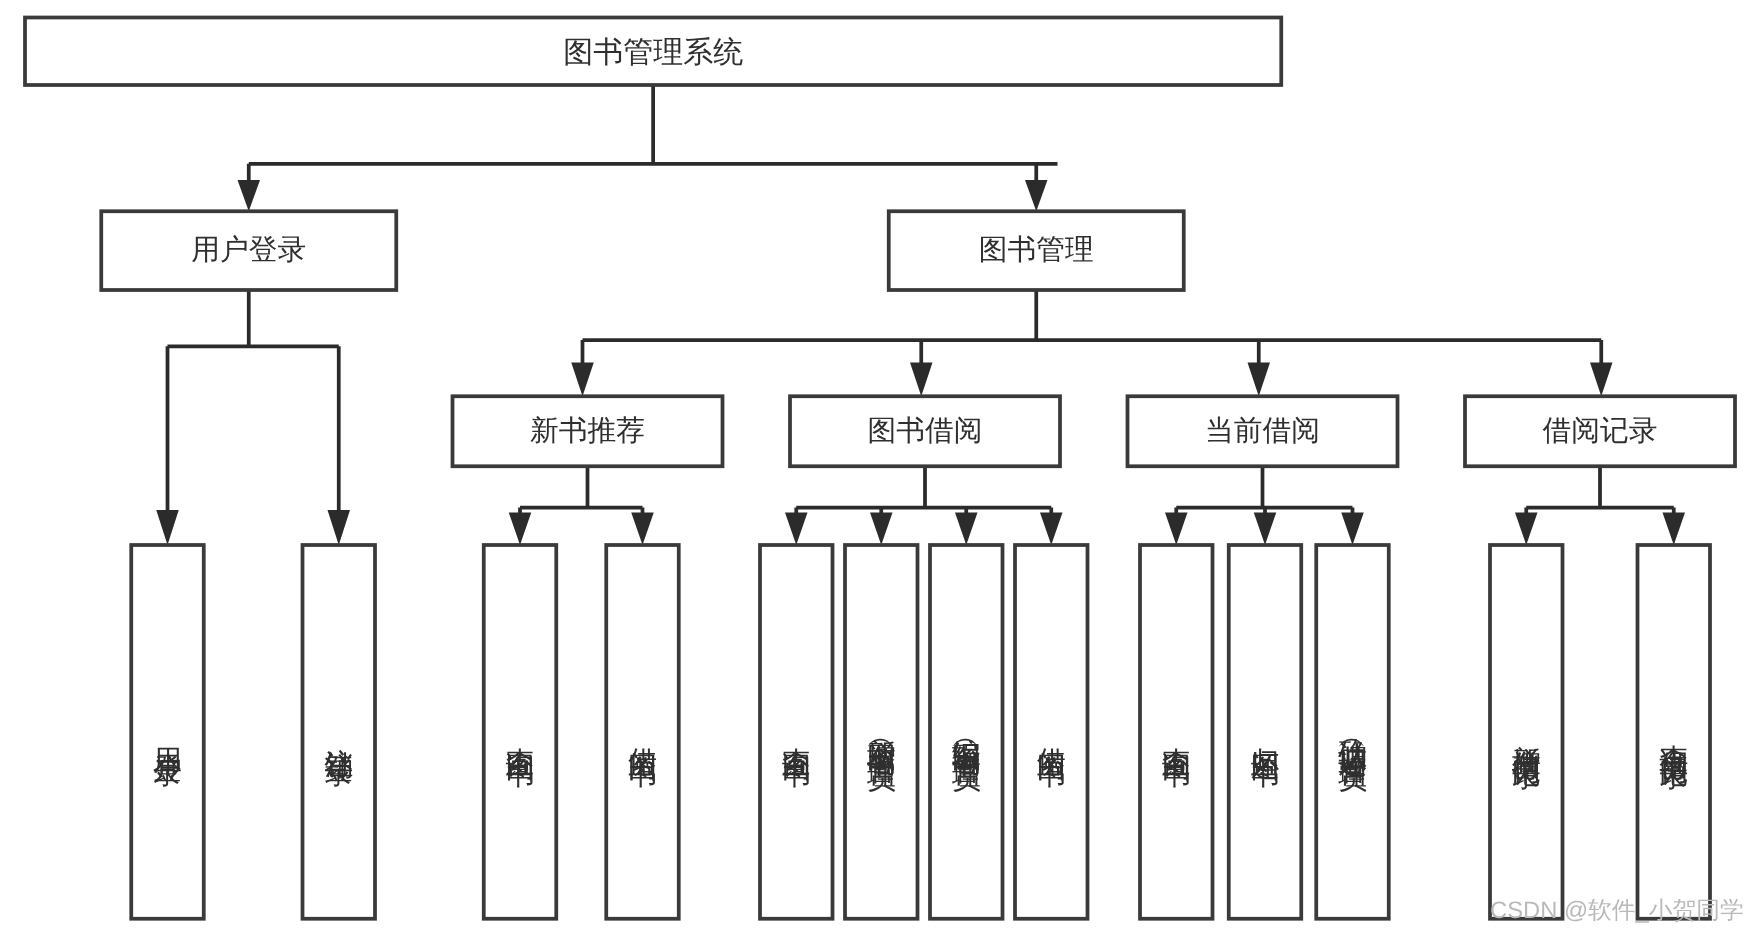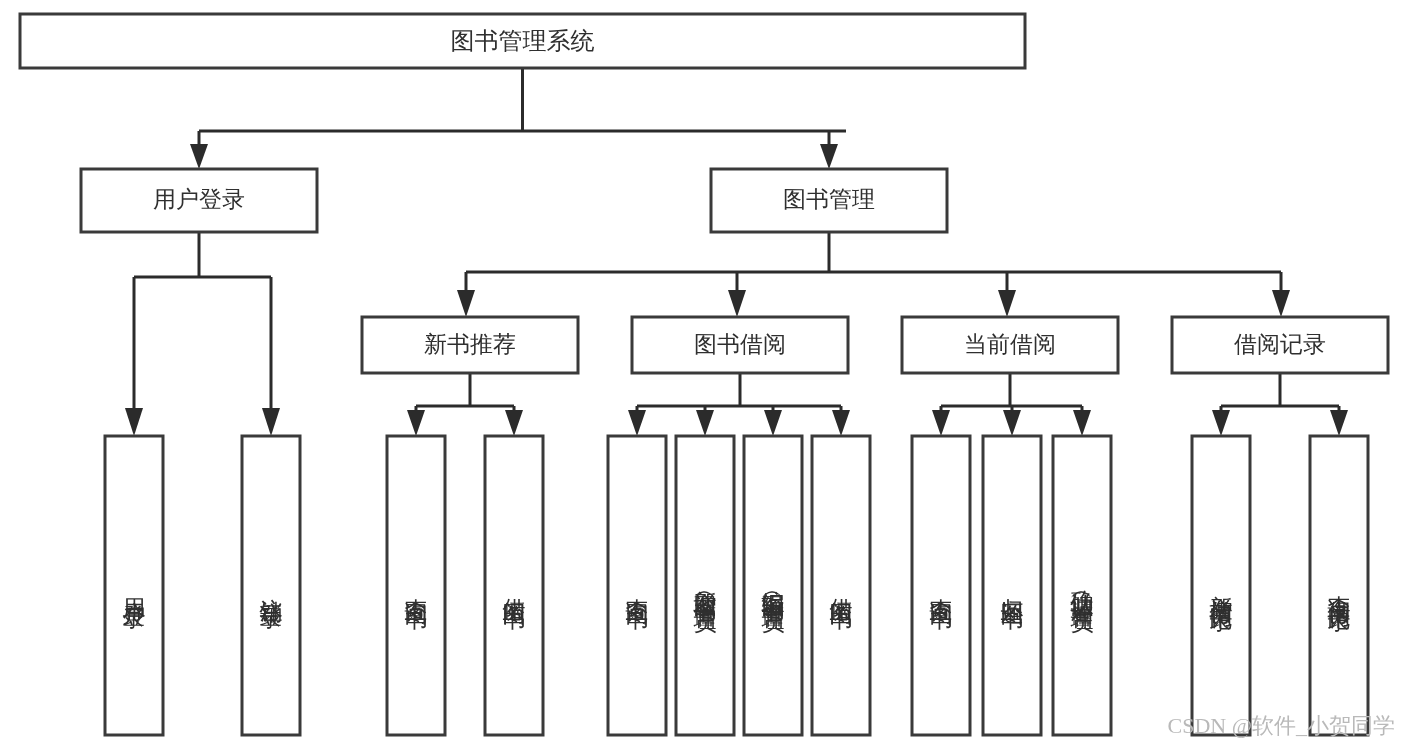--- a/index.html
+++ b/index.html
@@ -61,22 +61,22 @@
     line-height: 1.18;
     color: #2f2f2f;
     letter-spacing: 3px;
     white-space: nowrap;
     pointer-events: none;
   }
   .watermark {
     position: absolute;
     right: 10px;
     bottom: 6px;
-    font-family: Liberation Serif, serif;
-    font-size: 22px;
+    font-family: Liberation Sans, sans-serif;
+    font-size: 19px;
     color: #b9b9b9;
     white-space: nowrap;
     user-select: none;
   }
 </style>
 </head>
 <body>
 
 <div id="diagram-root">
 

